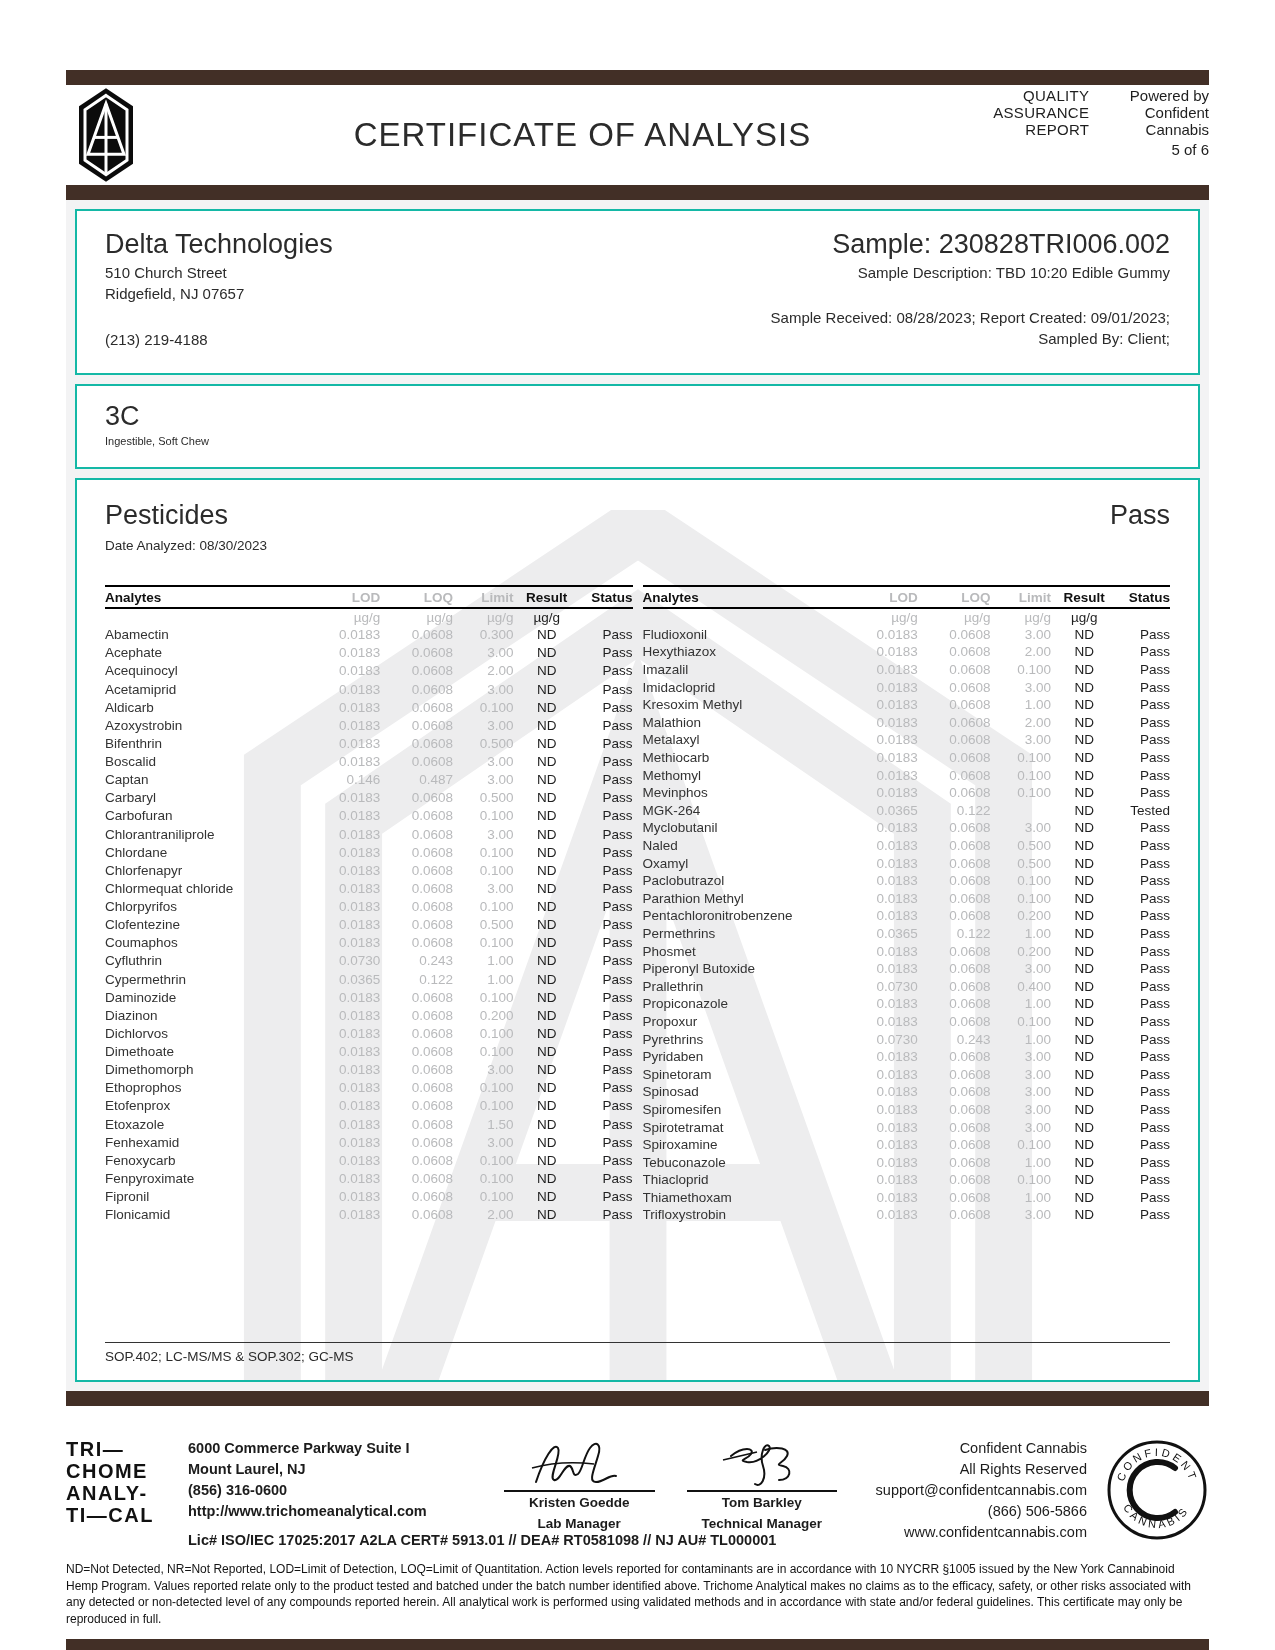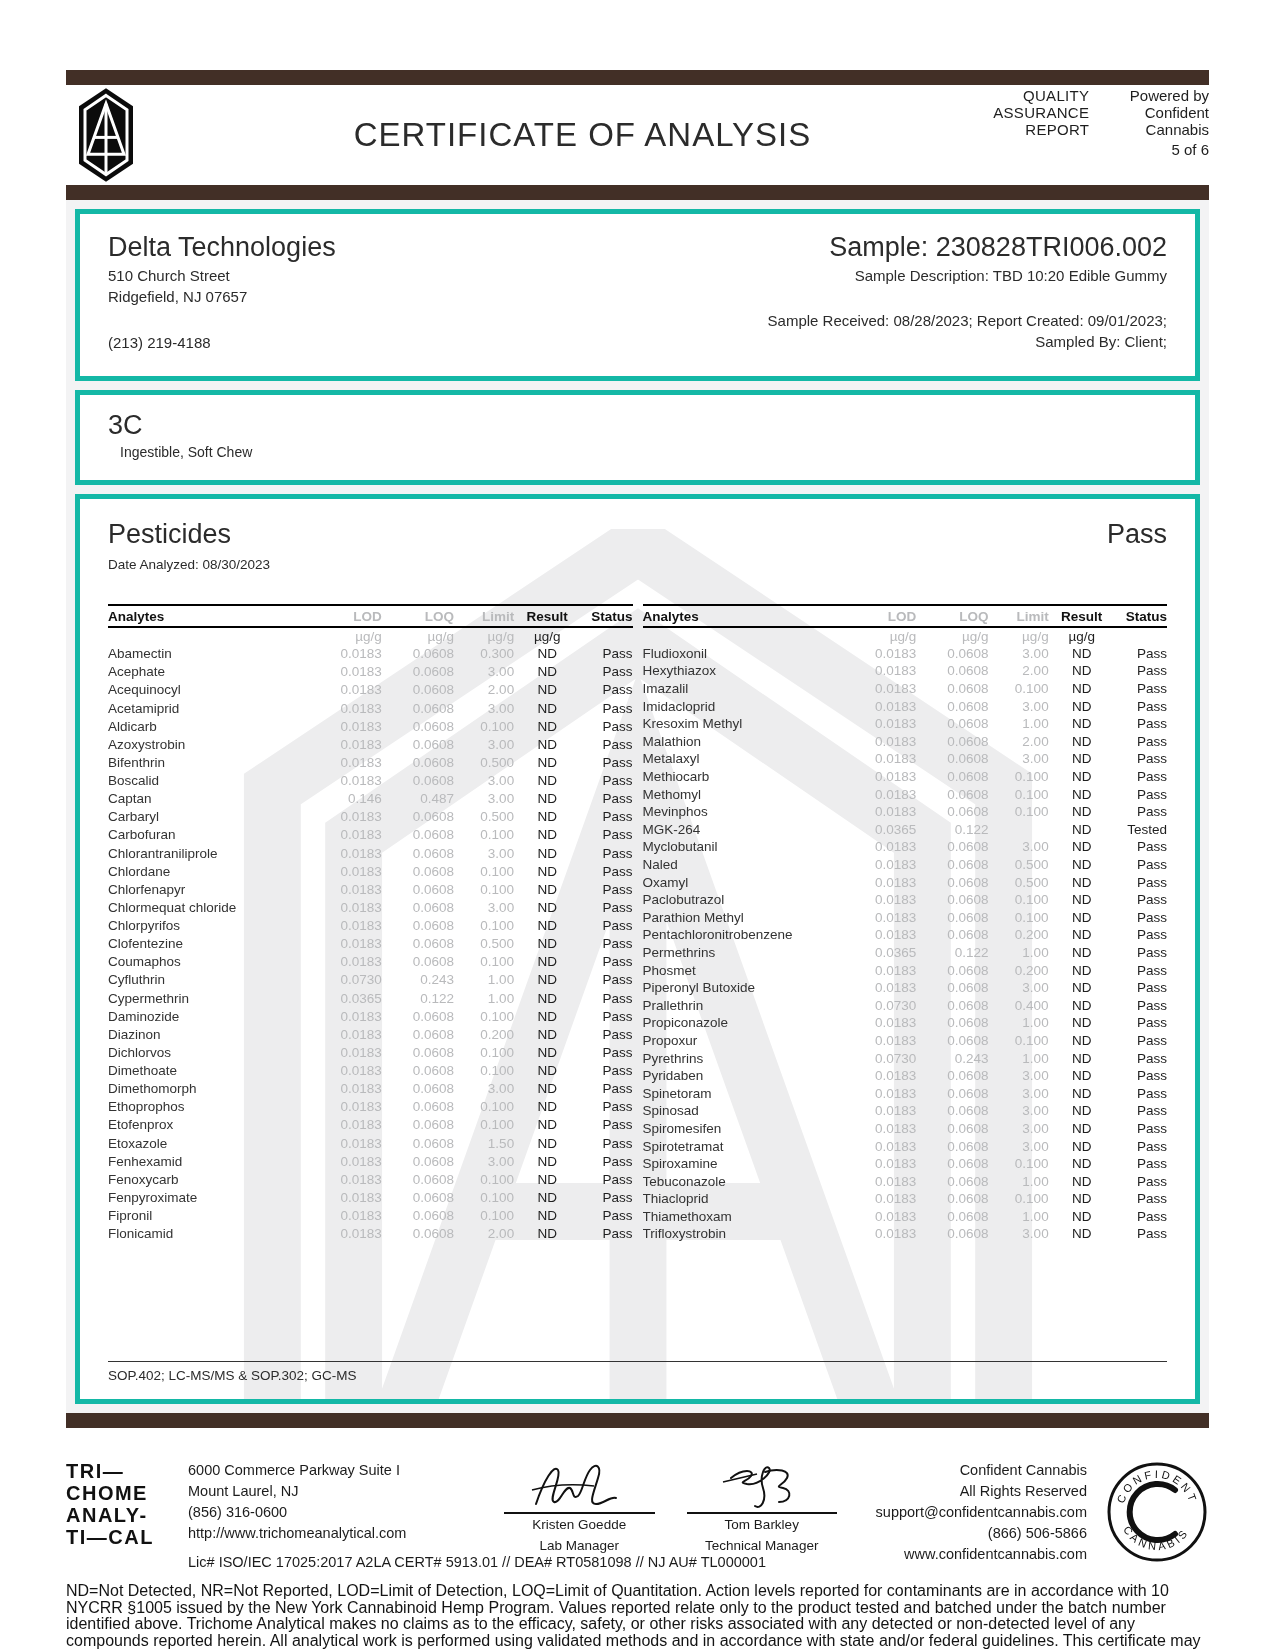--- a/index.html
+++ b/index.html
@@ -17,35 +17,35 @@
   .header { height:100px; display:flex; align-items:center; background:#fff; }
   .logo-wrap { width:110px; display:flex; align-items:center; }
   .header-title { flex:1; text-align:center; font-size:33px; letter-spacing:1px; color:#2b2b2b; font-weight:400; padding-left:30px; }
   .header-right { width:250px; height:96px; display:flex; flex-direction:row; justify-content:space-between; text-align:right; }
   .qa-report { font-size:15px; color:#1e1e1e; letter-spacing:.3px; }
   .powered { font-size:15px; color:#1e1e1e; }
   .page-num { font-size:15px; color:#1e1e1e; margin-top:3px; }
 
   
   .gray { background:#f3f3f4; padding:9px; }
-  .card { background:#fff; border:5px solid #14b8a6; }
+  .card { background:#fff; border:2px solid #14b8a6; }
 
   .card-client { padding:18px 28px 24px 28px; display:flex; justify-content:space-between; }
   .client-name { font-size:27px; color:#2b2b2b; font-weight:400; }
   .client-line { font-size:15px; color:#2b2b2b; line-height:21px; }
   .client-phone { font-size:15px; color:#2b2b2b; margin-top:27px; }
   .sample-block { text-align:right; }
   .sample-id { font-size:27px; color:#2b2b2b; font-weight:400; }
   .sample-desc { font-size:15px; color:#2b2b2b; margin-top:4px; }
   .sample-received { font-size:15px; color:#2b2b2b; margin-top:26px; line-height:21px; }
   .sample-by { font-size:15px; color:#2b2b2b; line-height:21px; }
 
   .card-product { margin-top:9px; padding:15px 28px 20px 28px; }
   .product-name { font-size:27px; color:#2b2b2b; }
-  .product-type { font-size:14px; color:#2b2b2b; margin-top:3px;margin-left:12px; }
+  .product-type { font-size:11px; color:#2b2b2b; margin-top:3px; }
 
   .card-section { margin-top:9px; padding:20px 28px 12px 28px; position:relative; overflow:hidden; }
   .sec-head { display:flex; justify-content:space-between; position:relative; z-index:1; }
   .sec-title { font-size:27px; color:#2b2b2b; }
   .sec-status { font-size:27px; color:#2b2b2b; }
   .sec-date { font-size:13.5px; color:#2b2b2b; margin-top:7px; position:relative; z-index:1; }
 
   .tables { display:flex; gap:10px; margin-top:32px; position:relative; z-index:1; }
   table.analytes { flex:1; border-collapse:collapse; table-layout:fixed; }
   table.analytes th { font-size:13.5px; padding:3px 0 2px 0; }
@@ -65,33 +65,33 @@
 
   .sec-spacer { height:118px; }
   .sop-rule { border-top:1px solid #333; position:relative; z-index:1; }
   .sop-text { font-size:13.5px; color:#2b2b2b; padding:6px 0 4px 0; position:relative; z-index:1; }
 
   .watermark { position:absolute; left:50%; top:30px; transform:translateX(-50%); z-index:0; }
 
   
   .footer { display:flex; padding-top:32px; gap:16px; align-items:flex-start; }
   .f-logo { width:106px; font-weight:bold; font-size:20px; letter-spacing:1.5px; line-height:22px; color:#111; }
-  .f-main { flex:1; }
+  .f-main { flex:1;font-weight:bold; }
   .f-row1 { display:flex; }
   .f-addr { width:300px; font-size:14.5px; line-height:21px; color:#1c1c1c; }
   .f-sig { flex:1; text-align:center; padding:0 10px; }
   .sig-art { height:52px; display:flex; align-items:flex-end; justify-content:center; }
   .sig-line { border-top:2px solid #111; margin:0 6px; }
   .sig-name { font-size:13.5px; color:#1c1c1c; margin-top:3px; }
   .sig-title { font-size:13.5px; color:#1c1c1c; margin-top:6px; }
   .f-license { font-size:14.5px; color:#1c1c1c; margin-top:1px; }
   .f-cc { width:218px; text-align:right; font-size:14.5px; line-height:21px; color:#1c1c1c; }
   .f-stamp { width:106px; display:flex; justify-content:flex-end; }
 
-  .disclaimer { margin-top:13px; font-size:16px; line-height:16.8px; color:#141414; }
+  .disclaimer { margin-top:13px; font-size:12px; line-height:16.8px; color:#141414; }
   .bottom-bar { margin-top:11px; height:24px; background:#422f26; }
 </style>
 </head>
 <body>
 
 <div class="doc">
 
   <div class="bar"></div>
 
   <div class="header">

